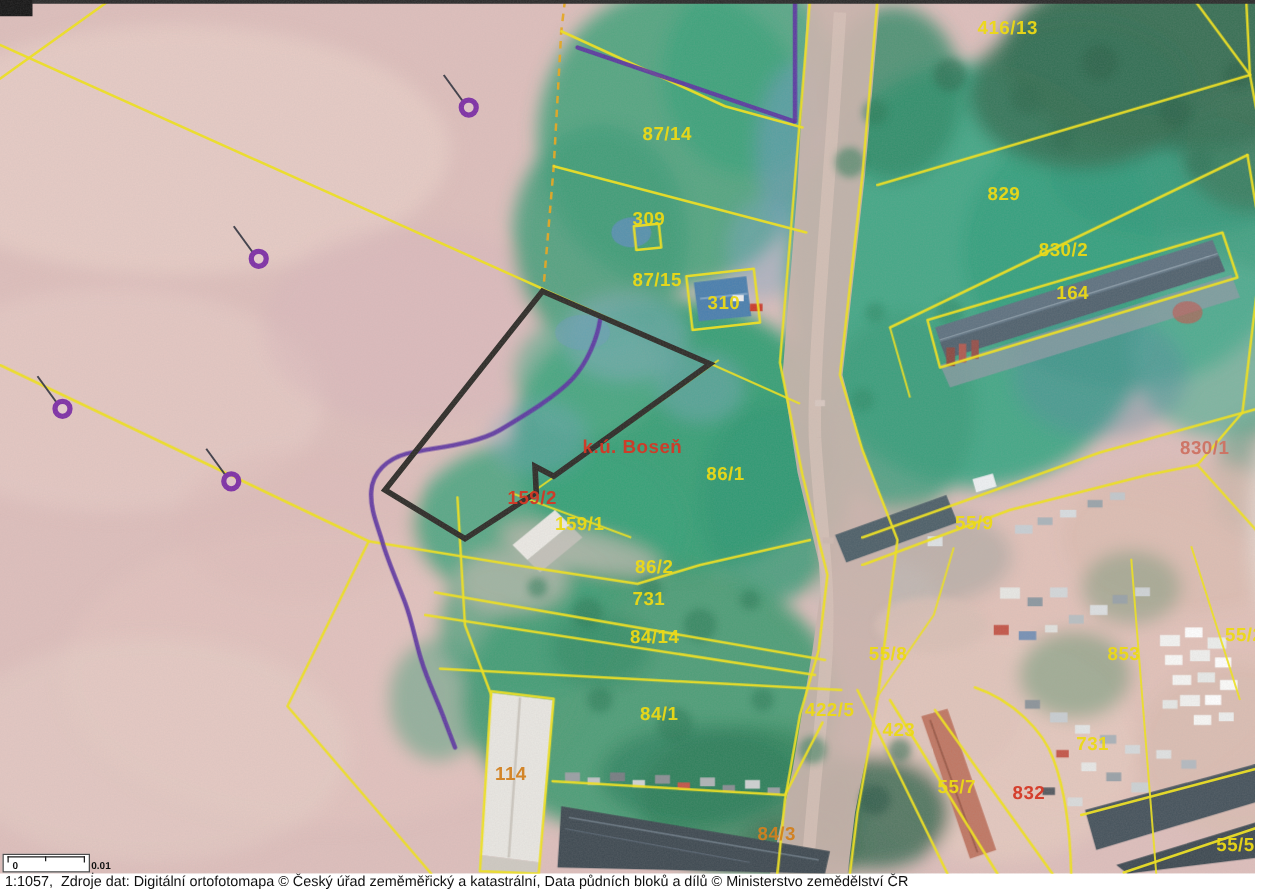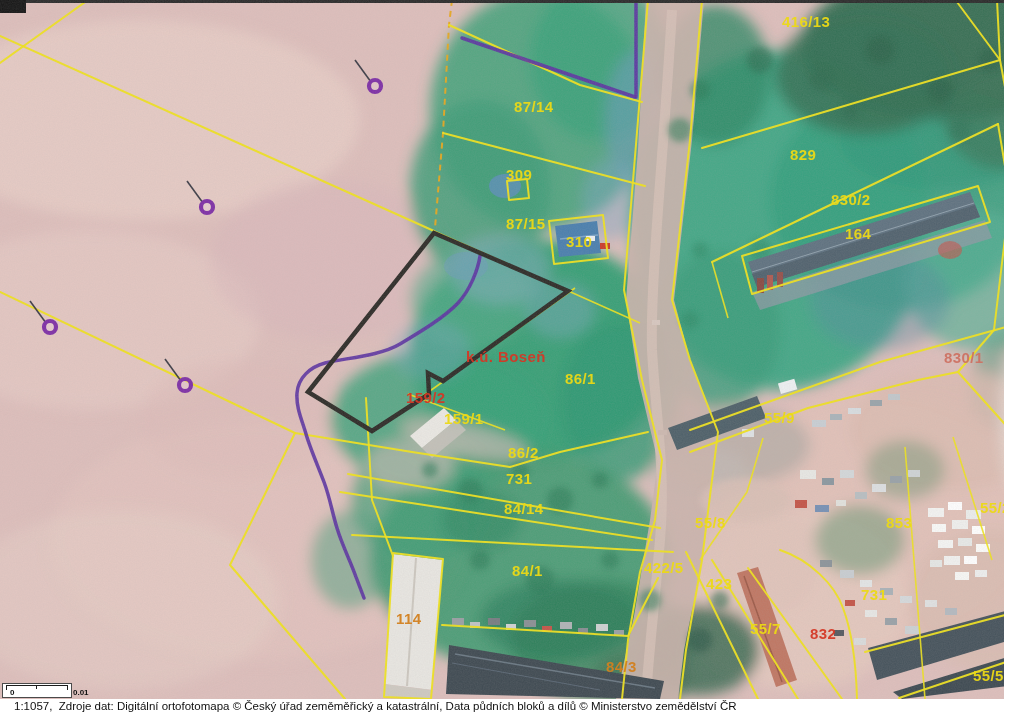--- a/index.html
+++ b/index.html
@@ -15,21 +15,21 @@
   .bl{stroke:#2d2b27;stroke-width:4.5;fill:none;stroke-linejoin:miter;}
   .scalebar{position:absolute;left:2px;top:683px;width:70px;height:15px;background:#fff;
             border:1px solid #4a4a4a;box-sizing:border-box;}
   .scalebar .line{position:absolute;left:3px;right:3px;top:1px;height:1px;background:#1c1c1c;}
   .scalebar .t0{position:absolute;left:3px;top:1px;width:1px;height:5px;background:#1c1c1c;}
   .scalebar .t1{position:absolute;left:33px;top:1px;width:1px;height:4px;background:#1c1c1c;}
   .scalebar .t2{position:absolute;right:3px;top:1px;width:1px;height:5px;background:#1c1c1c;}
   .scalebar .z{position:absolute;left:7px;top:4px;font:700 8px "Liberation Sans",sans-serif;color:#111;}
   .scalebar .d{position:absolute;left:26px;top:4px;font:700 8px "Liberation Sans",sans-serif;color:#111;margin-left:44px;}
   .footer{position:absolute;left:0;top:699px;width:1024px;height:18px;background:#fff;}
-  .footer span{position:absolute;left:14px;top:1px;font:400 11.5px "Liberation Sans",sans-serif;
+  .footer span{position:absolute;left:4px;top:1px;font:400 11.5px "Liberation Sans",sans-serif;
                color:#101010;white-space:pre;letter-spacing:0;}
 </style>
 </head>
 <body>
 
 <div class="page">
   <div class="mapwrap">
   <svg width="1024" height="699" viewBox="0 0 1024 699">
     <defs>
       <filter id="soft" x="-30%" y="-30%" width="160%" height="160%">

